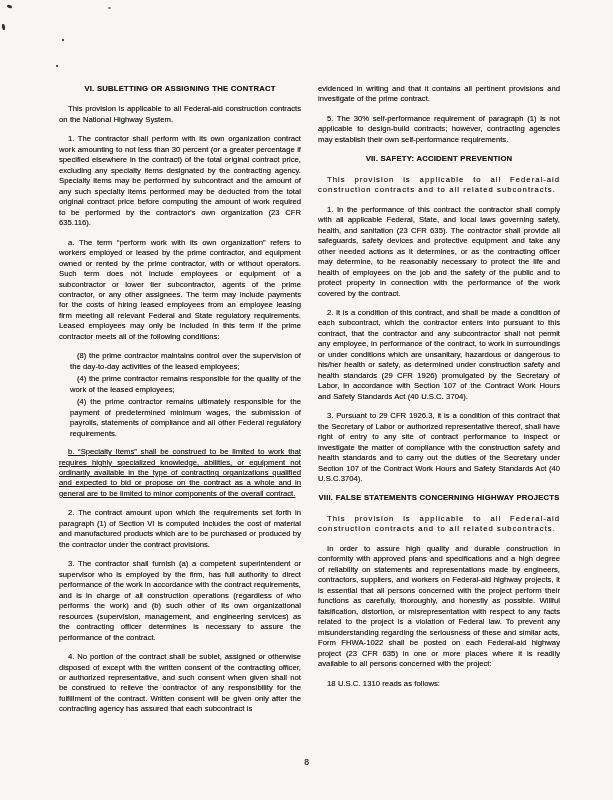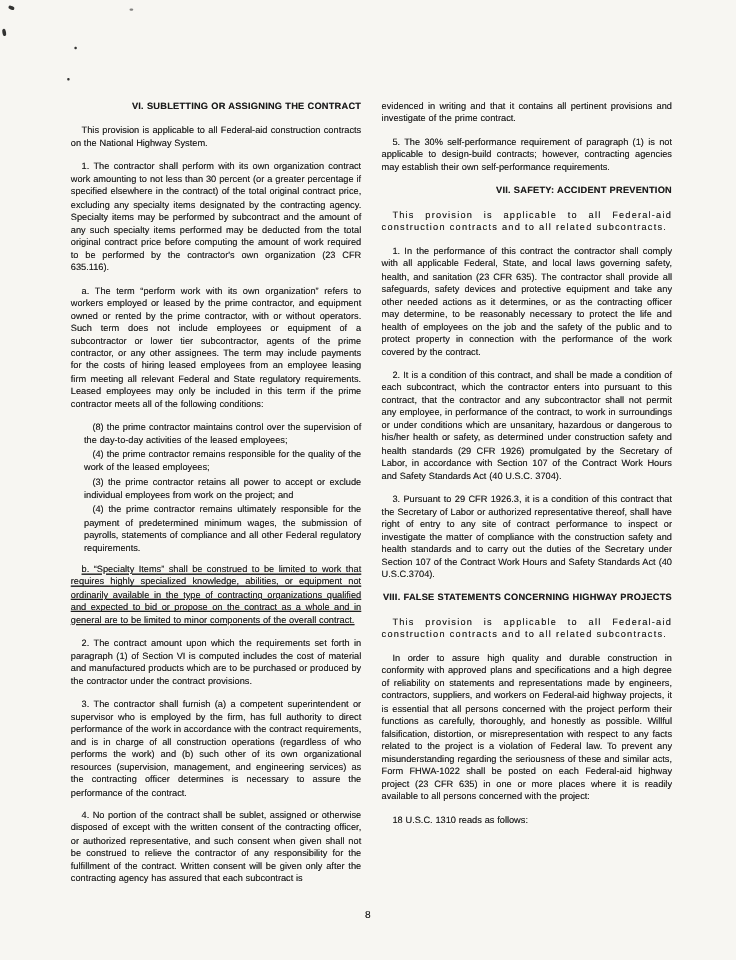--- a/index.html
+++ b/index.html
@@ -48,21 +48,21 @@
     color: var(--ink);
     text-align: justify;
     text-shadow: 0 0 0.4px rgba(25,25,25,0.55);
     word-spacing: 0.2px;
   }
   .block { margin: 0 0 9px 0; }
   .heading {
     font-weight: bold;
     letter-spacing: 0.2px;
     margin-bottom: 10px;
-    text-align: right;
+    text-align: center;
   }
   .block + .heading { }
   .para { text-indent: 9px; }
   .cont { text-indent: 0; }
   .note { text-indent: 9px; letter-spacing: 1px; }
   .subitem {
     padding-left: 11px;
     text-indent: 7px;
     margin-bottom: 2px;
   }
@@ -90,21 +90,20 @@
   <div class="speck s5"></div>
 
   <div class="content">
     <div class="col">
         <div class="block heading">VI. SUBLETTING OR ASSIGNING THE CONTRACT</div>
         <div class="block para">This provision is applicable to all Federal-aid construction contracts on the National Highway System.</div>
         <div class="block para">1. The contractor shall perform with its own organization contract work amounting to not less than 30 percent (or a greater percentage if specified elsewhere in the contract) of the total original contract price, excluding any specialty items designated by the contracting agency.  Specialty items may be performed by subcontract and the amount of any such specialty items performed may be deducted from the total original contract price before computing the amount of work required to be performed by the contractor's own organization (23 CFR 635.116).</div>
         <div class="block para">a. The term “perform work with its own organization” refers to workers employed or leased by the prime contractor, and equipment owned or rented by the prime contractor, with or without operators.  Such term does not include employees or equipment of a subcontractor or lower tier subcontractor, agents of the prime contractor, or any other assignees.  The term may include payments for the costs of hiring leased employees from an employee leasing firm meeting all relevant Federal and State regulatory requirements.  Leased employees may only be included in this term if the prime contractor meets all of the following conditions:</div>
         <div class="block subitem">(8) the prime contractor maintains control over the supervision of the day-to-day activities of the leased employees;</div>
         <div class="block subitem">(4) the prime contractor remains responsible for the quality of the work of the leased employees;</div>
-        <div class="block subitem">(3) the prime contractor retains all power to accept or exclude individual employees from work on the project; and</div>
         <div class="block subitem">(4) the prime contractor remains ultimately responsible for the payment of predetermined minimum wages, the submission of payrolls, statements of compliance and all other Federal regulatory requirements.</div>
         <div class="block para">b. “Specialty Items” shall be construed to be limited to work that requires highly specialized knowledge, abilities, or equipment not ordinarily available in the type of contracting organizations qualified and expected to bid or propose on the contract as a whole and in general are to be limited to minor components of the overall contract.</div>
         <div class="block para">2. The contract amount upon which the requirements set forth in paragraph (1) of Section VI is computed includes the cost of material and manufactured products which are to be purchased or produced by the contractor under the contract provisions.</div>
         <div class="block para">3. The contractor shall furnish (a) a competent superintendent or supervisor who is employed by the firm, has full authority to direct performance of the work in accordance with the contract requirements, and is in charge of all construction operations (regardless of who performs the work) and (b) such other of its own organizational resources (supervision, management, and engineering services) as the contracting officer determines is necessary to assure the performance of the contract.</div>
         <div class="block para">4. No portion of the contract shall be sublet, assigned or otherwise disposed of except with the written consent of the contracting officer, or authorized representative, and such consent when given shall not be construed to relieve the contractor of any responsibility for the fulfillment of the contract.  Written consent will be given only after the contracting agency has assured that each subcontract is</div>
       </div>
     <div class="col">
         <div class="block cont">evidenced in writing and that it contains all pertinent provisions and investigate of the prime contract.</div>
         <div class="block para">5. The 30% self-performance requirement of paragraph (1) is not applicable to design-build contracts; however, contracting agencies may establish their own self-performance requirements.</div>
         <div class="block heading">VII. SAFETY: ACCIDENT PREVENTION</div>

